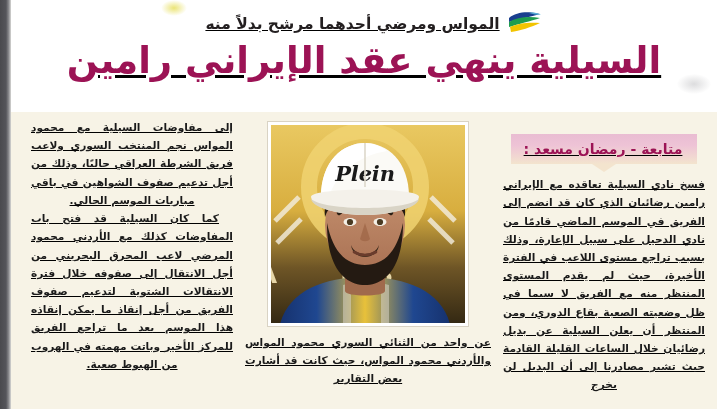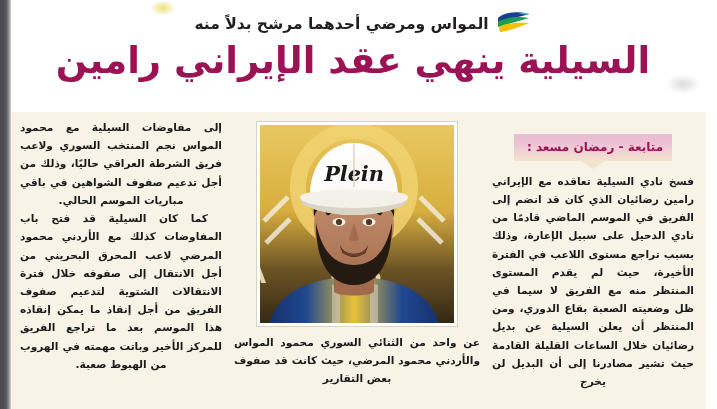--- a/index.html
+++ b/index.html
@@ -20,23 +20,24 @@
   .gutter-strip {
     position: absolute;
     left: 0; top: 0;
     width: 11px; height: 409px;
     background: linear-gradient(to right, #4a4a4e 0%, #55555a 55%, #8d8d90 80%, #d8d8d6 100%);
     z-index: 6;
   }
 
   .page {
     position: absolute;
-    left: 0; top: 0;
+    left: 11px; top: 0;
     width: 706px; height: 409px;
     background: #ffffff;
+    text-decoration: underline;
   }
 
   
   .masthead {
     position: relative;
     height: 112px;
     background: #ffffff;
   }
 
   .kicker-row {
@@ -131,23 +132,23 @@
   .byline-wrap {
     display: flex;
     justify-content: center;
     margin: 16px 0 11px 0;
   }
   .byline {
     position: relative;
     background: linear-gradient(to bottom, #e9bcd2 0%, #eec3d6 38%, #f3e4ce 100%);
     color: #9c1355;
     font-family: "DejaVu Sans", sans-serif;
-    font-size: 12px;
+    font-size: 14px;
     font-weight: bold;
-    padding: 3px 9px 3px 13px;
+    padding: 3px 15px 3px 13px;
     white-space: nowrap;
     letter-spacing: -0.1px;
   }
   .byline::after {
     content: "";
     position: absolute;
     left: 50%;
     transform: translateX(-50%);
     bottom: -8px;
     width: 0; height: 0;
@@ -297,21 +298,21 @@
 
               <text x="100" y="56" text-anchor="middle" font-family="DejaVu Serif, serif" font-size="21" font-style="italic" font-weight="bold" fill="#1a1a1a">Plein</text>
 
               <path d="M100 18 L100 62" stroke="#ddd8cb" stroke-width="1.6"></path>
             </g>
           </svg>
         </div>
       </figure>
 
       <div class="mid-text">
-        <p>عن واحد من الثنائي السوري محمود المواس والأردني محمود المرضي، حيث كانت قد صفوف بعض التقارير</p>
+        <p>عن واحد من الثنائي السوري محمود المواس والأردني محمود المواس، حيث كانت قد أشارت بعض التقارير</p>
       </div>
     </section>
 
     <section class="col col-left">
       <p>إلى مفاوضات السيلية مع محمود المواس نجم المنتخب السوري ولاعب فريق الشرطة العراقي حاليًا، وذلك من أجل تدعيم صفوف الشواهين في باقي مباريات الموسم الحالي.</p>
       <p>كما كان السيلية قد فتح باب المفاوضات كذلك مع الأردني محمود المرضي لاعب المحرق البحريني من أجل الانتقال إلى صفوفه خلال فترة الانتقالات الشتوية لتدعيم صفوف الفريق من أجل إنقاذ ما يمكن إنقاذه هذا الموسم بعد ما تراجع الفريق للمركز الأخير وباتت مهمته في الهروب من الهبوط صعبة.</p>
     </section>
 
   </main>
 </div>

